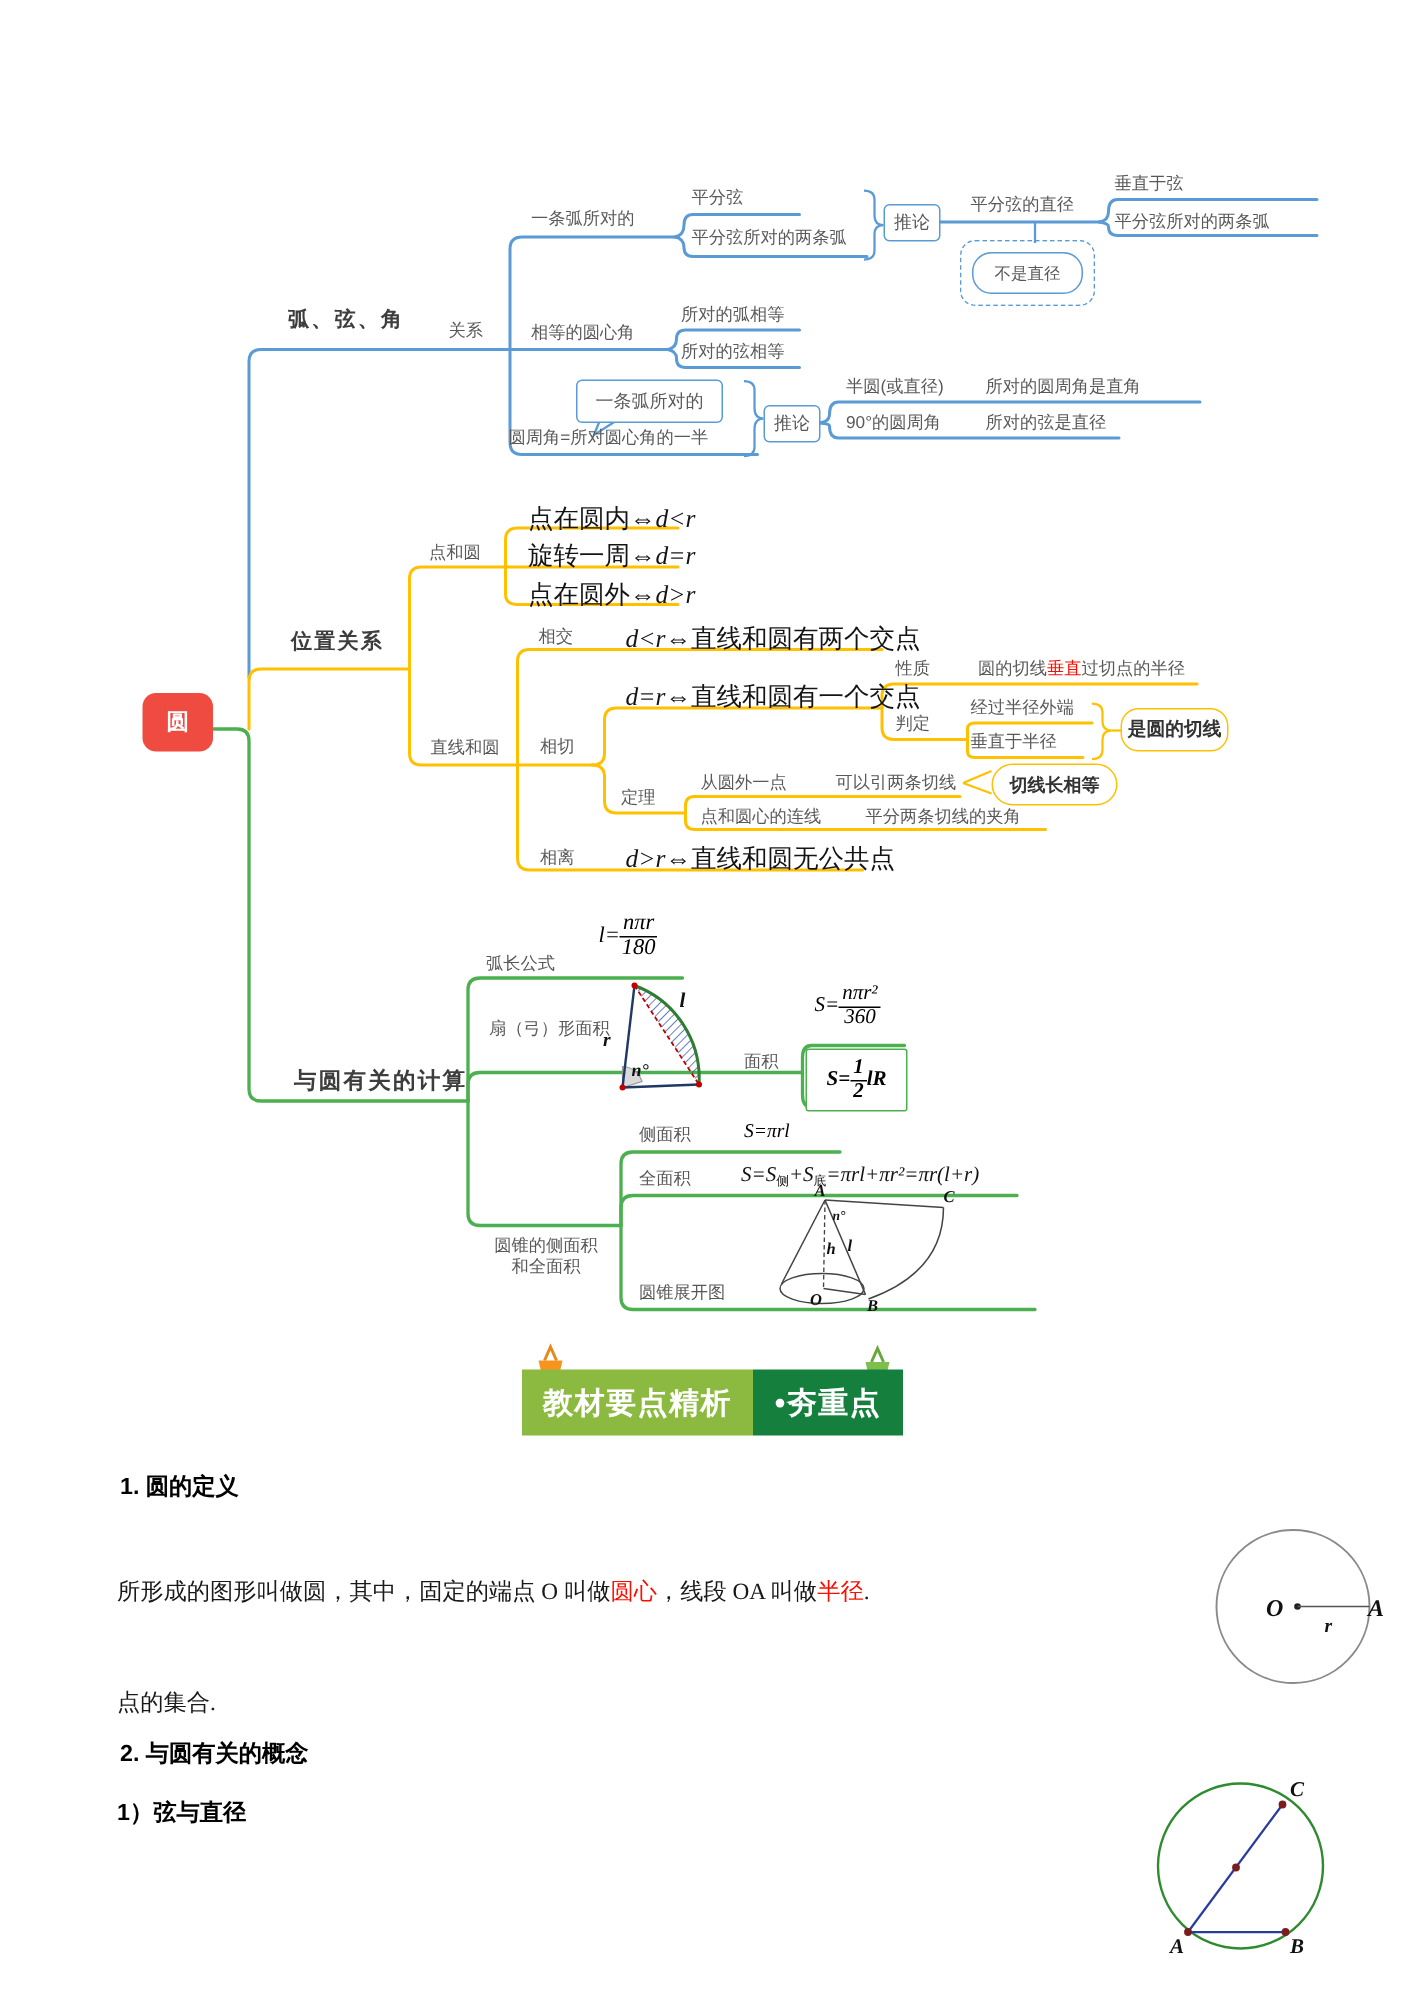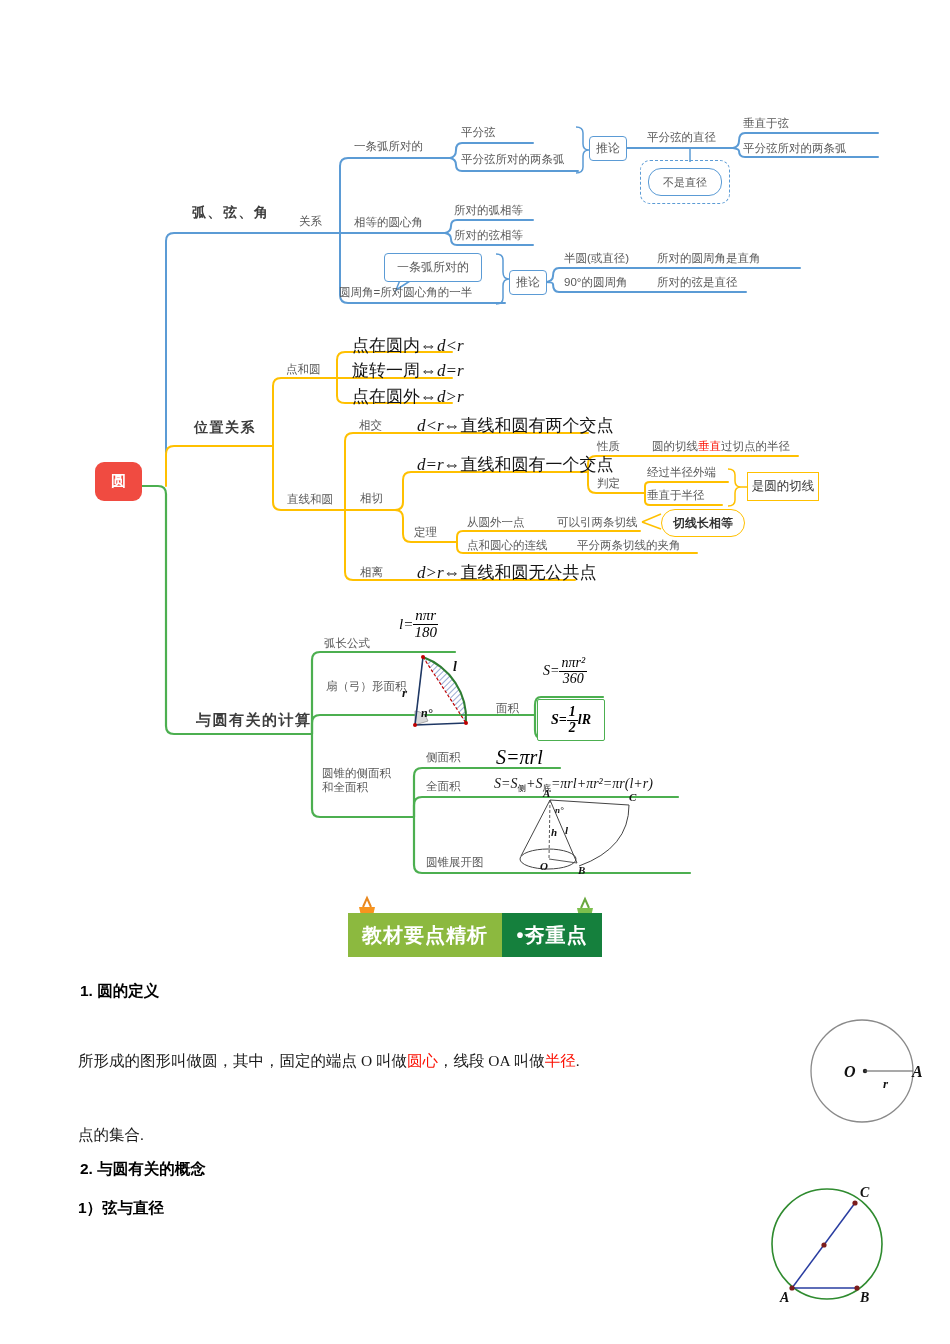--- a/index.html
+++ b/index.html
@@ -8,21 +8,21 @@
   svg.wire{position:absolute;left:0;top:0;pointer-events:none}
   .lbl{position:absolute;font-size:11.5px;color:#595959;white-space:nowrap;line-height:1.2}
   .hub{position:absolute;font-weight:bold;font-size:14px;color:#3d3d3d;letter-spacing:1.5px;white-space:nowrap}
   .stmt{position:absolute;font-family:"Liberation Serif",serif;font-size:17px;color:#141414;
         white-space:nowrap;line-height:1.2}
   .it{font-style:italic}
   .box{position:absolute;display:flex;align-items:center;justify-content:center;background:#fff;white-space:nowrap}
   .b-blue{border:1.5px solid #5B9BD5;border-radius:4px;color:#595959;font-size:12px}
   .b-dash{border:1.5px dashed #5B9BD5;border-radius:10px;background:transparent}
   .b-oval{border:1.5px solid #5B9BD5;border-radius:13px;color:#595959;font-size:11px}
-  .b-yel{border:1.6px solid #FFC000;border-radius:0;color:#333;font-weight:normal;font-size:12.5px}
+  .b-yel{border:1.6px solid #FFC000;border-radius:12px;color:#333;font-weight:bold;font-size:12.5px}
   .b-pill{border:1.6px solid #FFC000;border-radius:14px;color:#333;font-weight:bold;font-size:12px}
   .b-grn{border:1.6px solid #4CAF50;border-radius:2px}
   .mathrow{position:absolute;display:flex;align-items:center;font-family:"Liberation Serif",serif;
            font-style:italic;color:#000;white-space:nowrap}
   .frac{display:inline-block;text-align:center;line-height:1.05}
   .frac .nu{display:block;border-bottom:1.2px solid #000;padding:0 2px}
   .frac .de{display:block}
   .sub{font-size:8.5px;font-style:normal;vertical-align:-3px}
   .rootnode{position:absolute;left:95px;top:462px;width:47px;height:39px;background:#F04B41;
             border-radius:9px;color:#fff;font-weight:bold;font-size:15px;display:flex;
@@ -198,26 +198,26 @@
     <div class="mathrow" style="position:static;font-size:14px;font-weight:bold">
       <span>S=</span>
         <span class="frac">
           <span class="nu">1</span>
           <span class="de">2</span>
         </span>
         <span>lR</span>
     </div>
   </div>
 
-  <div class="lbl" style="left:322px;top:767px;width:84px;">
+  <div class="lbl" style="left:322px;top:825px;width:84px;text-align:center">
     <span style="display:block">圆锥的侧面积</span>
     <span style="display:block">和全面积</span>
   </div>
   <div class="lbl" style="left:426px;top:751px">侧面积</div>
-  <div class="mathrow" style="left:496px;top:746px;font-size:20px">
+  <div class="mathrow" style="left:496px;top:746px;font-size:13px">
       <span>S=πrl</span>
     </div>
   <div class="lbl" style="left:426px;top:780px">全面积</div>
   <div class="stmt it" style="left:494px;top:776px;font-size:14px">
     <span>S=S</span><span class="sub">侧</span><span>+S</span><span class="sub">底</span><span>=πrl+πr²=πr(l+r)</span>
   </div>
   <div class="lbl" style="left:426px;top:856px">圆锥展开图</div>
 
   <svg style="position:absolute;left:516px;top:788px" width="130" height="90" viewBox="0 0 130 90">
     <ellipse cx="32" cy="71" rx="28" ry="10" stroke="#444" fill="none" stroke-width="1"></ellipse>

